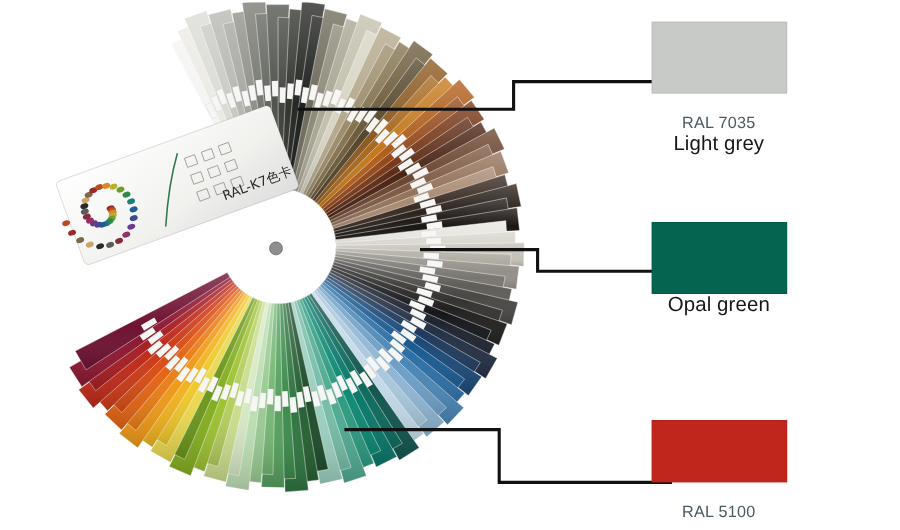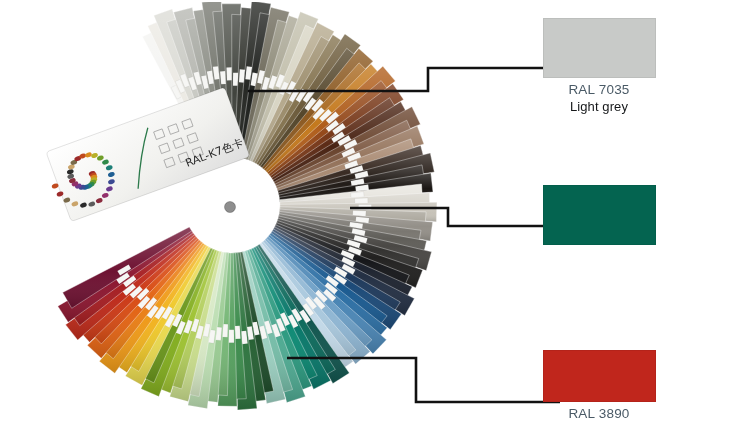--- a/index.html
+++ b/index.html
@@ -50,25 +50,25 @@
   .swatch-chip {
     width: 113px;
     margin: 0 auto;
     border: 1px solid rgba(0,0,0,0.06);
     box-sizing: border-box;
   }
   .swatch-code {
     font-size: 13.5px;
     line-height: 17px;
     color: #4a5a66;
-    margin-top: 3px;
+    margin-top: 16px;
     letter-spacing: 0.2px;
   }
   .swatch-name {
-    font-size: 13px;
+    font-size: 17px;
     line-height: 17px;
     color: #16181a;
     letter-spacing: 0.1px;
   }
 
   #callout-0 { left: 504px; top: 18px; }
   #callout-0 .swatch-chip { height: 60px; }
   #callout-1 { left: 504px; top: 185px; }
   #callout-1 .swatch-chip { height: 60px; }
   #callout-2 { left: 504px; top: 350px; }
@@ -447,20 +447,21 @@
   </svg>
 
   <div class="callout" id="callout-0">
     <div class="swatch-chip" id="chip-0" style="background: rgb(200, 202, 200);"></div>
     <div class="swatch-code">RAL 7035</div>
     <div class="swatch-name">Light grey</div>
   </div>
 
   <div class="callout" id="callout-1">
     <div class="swatch-chip" id="chip-1" style="background: rgb(4, 100, 80);"></div>
+    <div class="swatch-name">Opal green</div>
   </div>
 
   <div class="callout" id="callout-2">
     <div class="swatch-chip" id="chip-2" style="background: rgb(192, 38, 28);"></div>
-    <div class="swatch-code">RAL 3890</div>
+    <div class="swatch-code">RAL 5100</div>
   </div>
 
 </div>
 
 </body></html>

